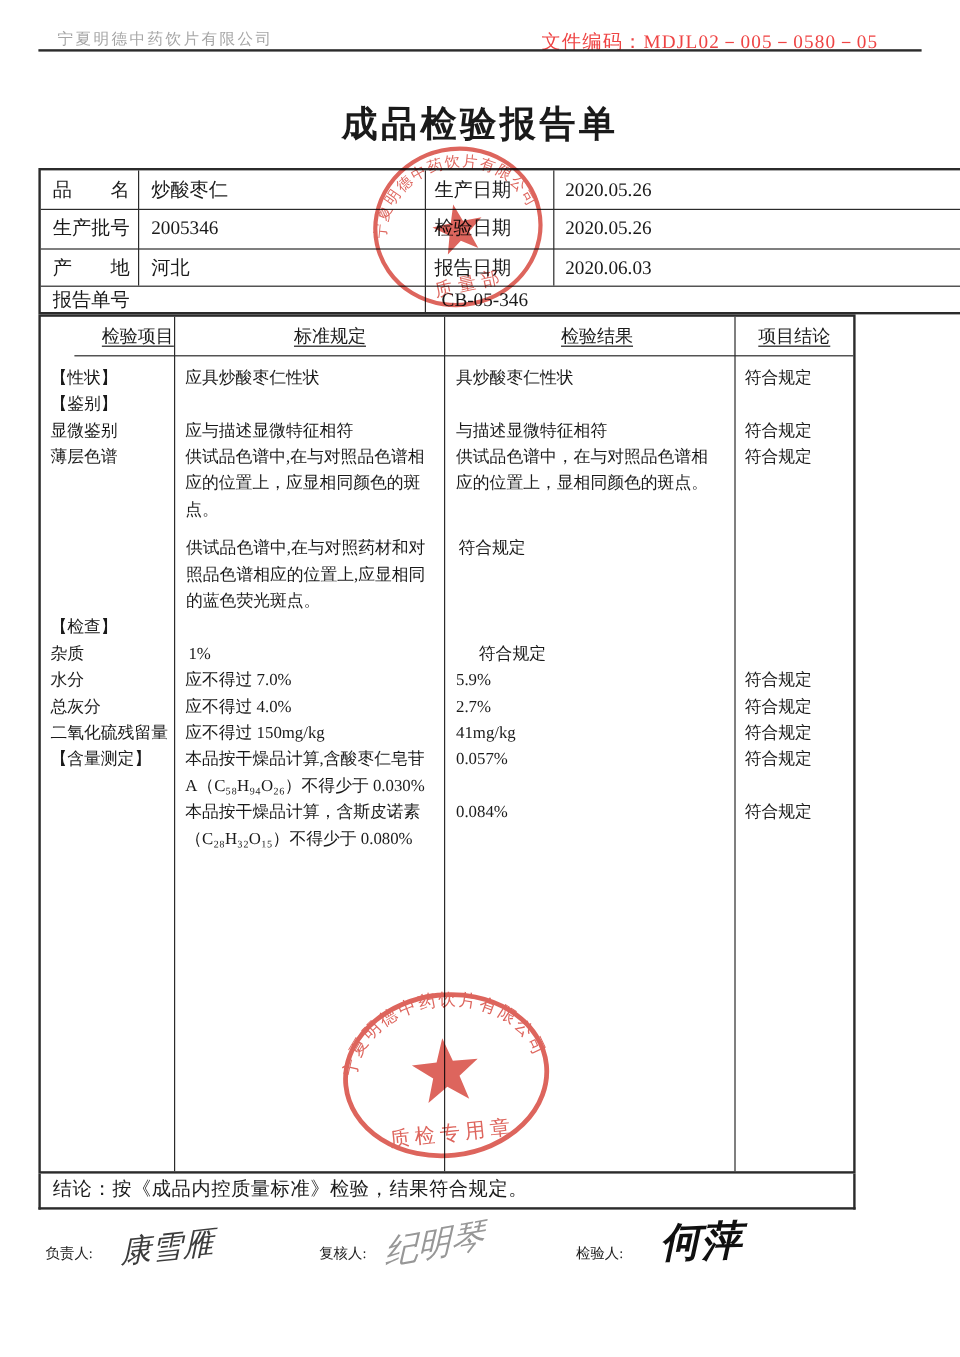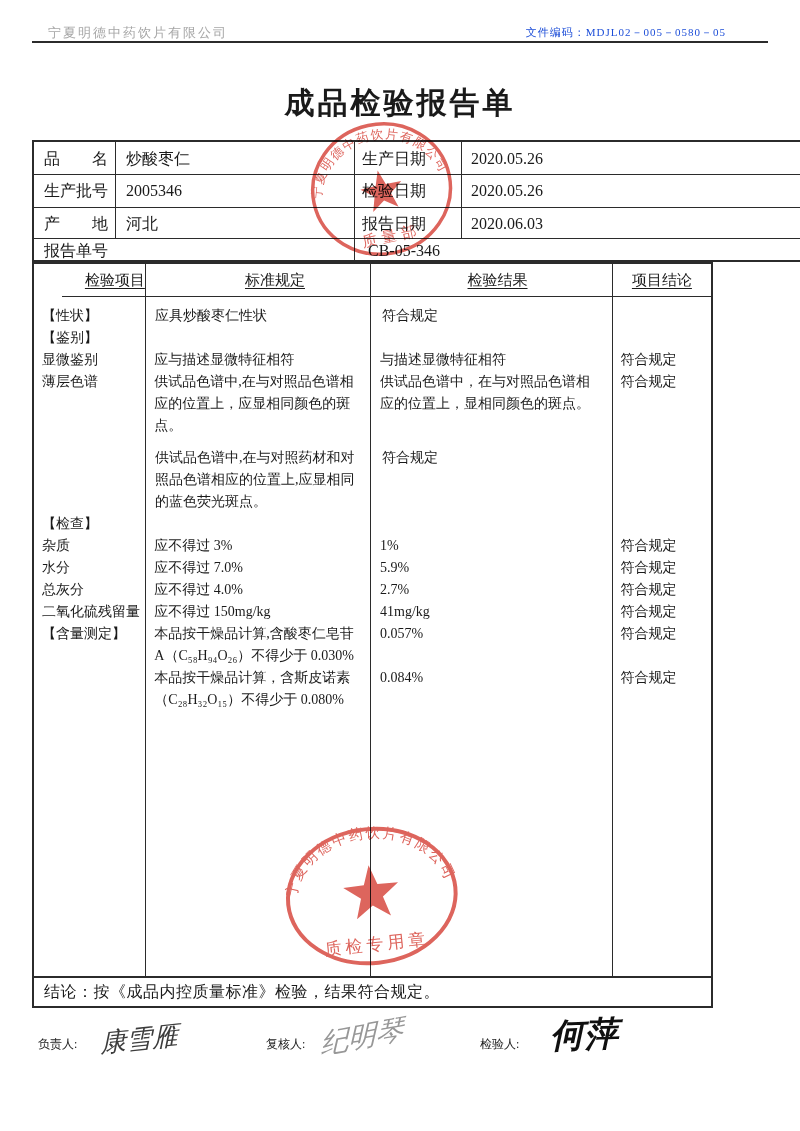--- a/index.html
+++ b/index.html
@@ -1,20 +1,20 @@
 <!DOCTYPE html>
 <html><head>
 <meta charset="utf-8">
 <style>
   html,body{margin:0;padding:0;background:#ffffff;}
   .page{position:relative;width:800px;height:1131px;background:#fff;overflow:hidden;
         font-family:"Liberation Serif","DejaVu Serif",serif;color:#1a1a1a;}
   
   .hdr-company{position:absolute;left:48px;top:24px;font-size:13px;color:#a6a6a6;letter-spacing:2px;}
-  .hdr-code{position:absolute;right:74px;top:25px;font-size:11px;color:#1d4ed8;letter-spacing:1px;}
+  .hdr-code{position:absolute;right:68px;top:25px;font-size:16px;color:#ef4444;letter-spacing:1px;}
   .hdr-rule{position:absolute;left:32px;top:41px;width:736px;height:0;border-top:2px solid #2b2b2b;}
   
   .title{position:absolute;left:0;top:83px;width:800px;text-align:center;
          font-size:30px;font-weight:bold;letter-spacing:3px;}
   
   .info-table{position:absolute;left:32px;top:140px;width:786px;height:122px;
               border:2px solid #2b2b2b;box-sizing:border-box;}
   .info-table .h1{position:absolute;left:0;right:0;top:32px;border-top:1px solid #2b2b2b;}
   .info-table .h2{position:absolute;left:0;right:0;top:65px;border-top:1px solid #2b2b2b;}
   .info-table .h3{position:absolute;left:0;right:0;top:96px;border-top:1px solid #2b2b2b;}
@@ -100,20 +100,21 @@
       <span class="hc1">检验项目</span>
       <span class="hc2">标准规定</span>
       <span class="hc3">检验结果</span>
       <span class="hc4">项目结论</span>
     </div>
 
     <div class="mt-body">
       <div class="trow">
         <span class="tc1">【性状】</span>
         <span class="tc2">应具炒酸枣仁性状</span>
+        <span class="tc3">具炒酸枣仁性状</span>
         <span class="tc4">符合规定</span>
       </div>
       <div class="trow">
         <span class="tc1">【鉴别】</span>
         <span class="tc2"></span>
         <span class="tc3"></span>
         <span class="tc4"></span>
       </div>
       <div class="trow">
         <span class="tc1">显微鉴别</span>
@@ -133,21 +134,20 @@
         <span class="tc4">符合规定</span>
       </div>
       <div class="trow">
         <span class="tc1">【检查】</span>
         <span class="tc2"></span>
         <span class="tc3"></span>
         <span class="tc4"></span>
       </div>
       <div class="trow">
         <span class="tc1">杂质</span>
-        <span class="tc2">应不得过 3%</span>
         <span class="tc3">1%</span>
         <span class="tc4">符合规定</span>
       </div>
       <div class="trow">
         <span class="tc1">水分</span>
         <span class="tc2">应不得过 7.0%</span>
         <span class="tc3">5.9%</span>
         <span class="tc4">符合规定</span>
       </div>
       <div class="trow">

